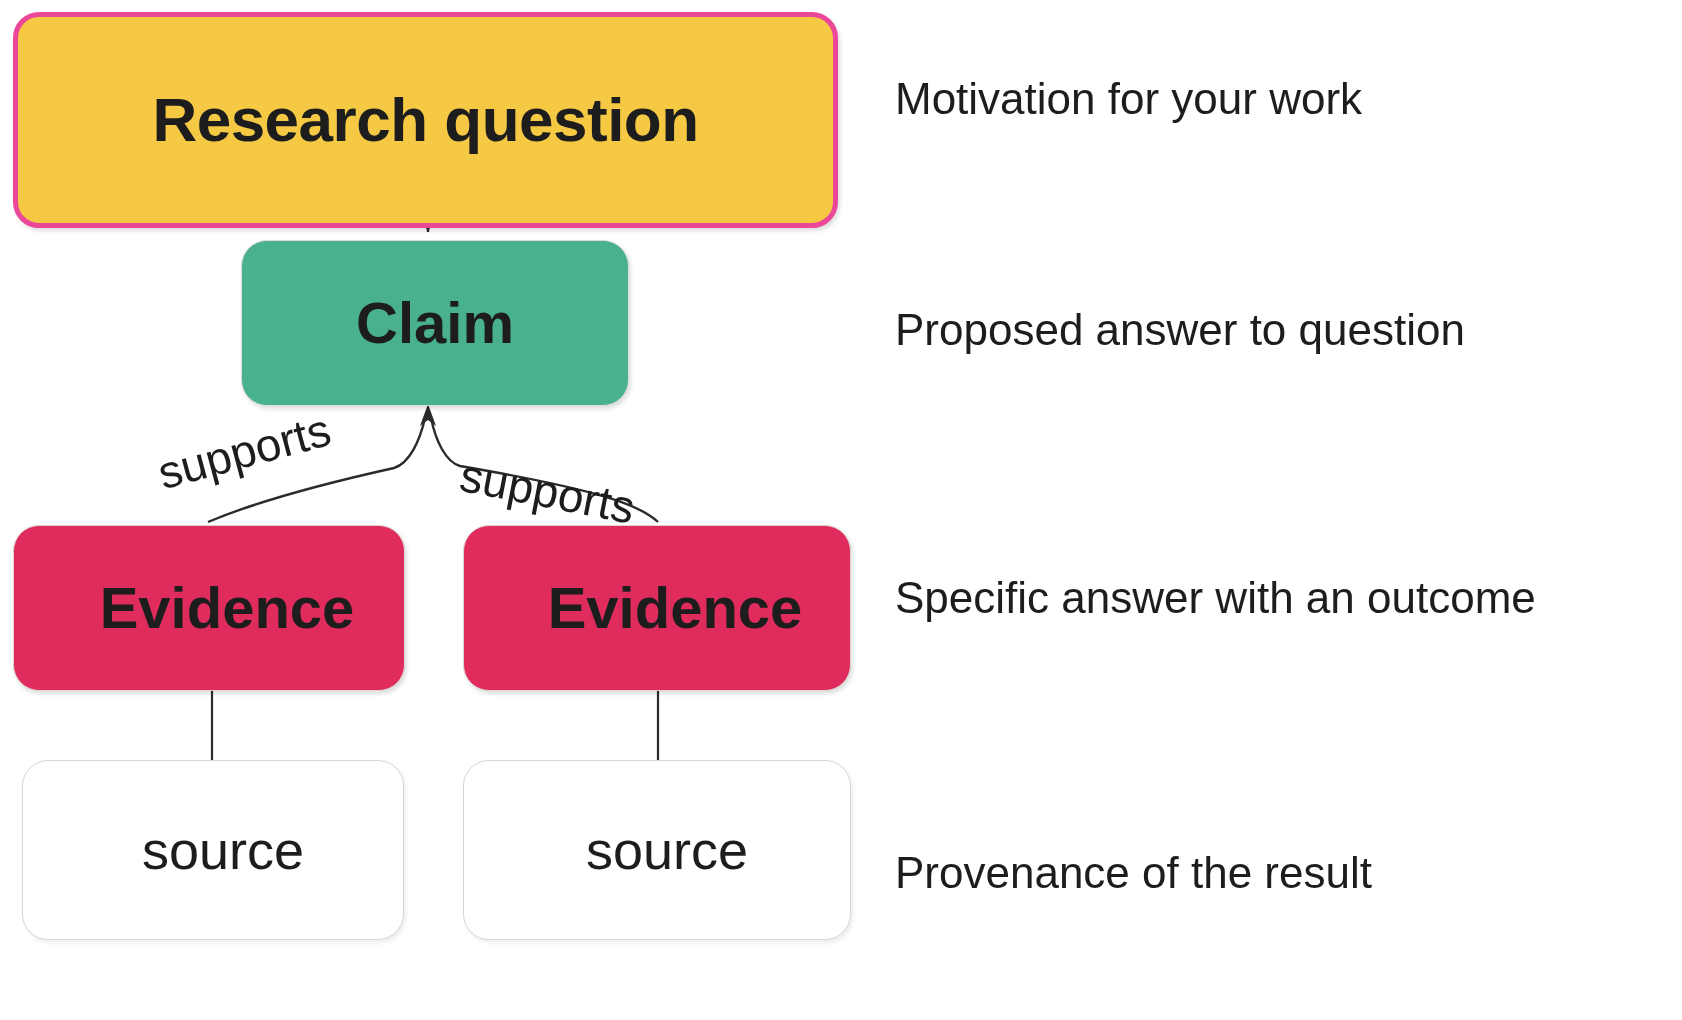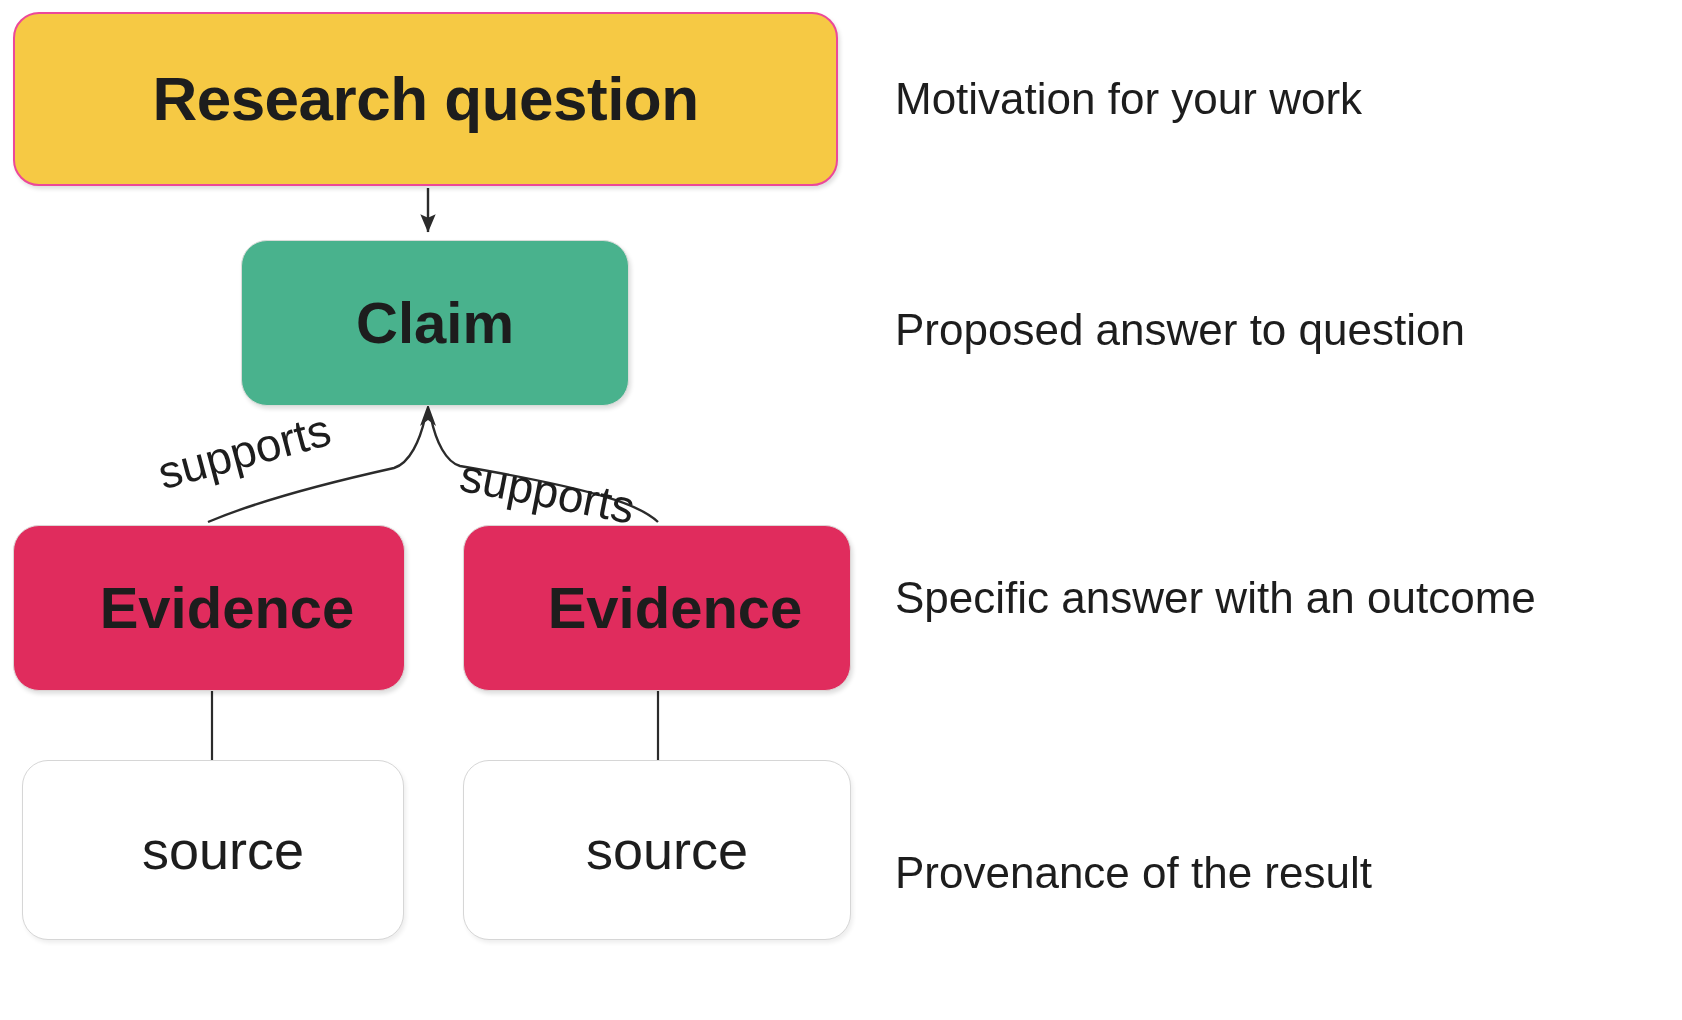--- a/index.html
+++ b/index.html
@@ -40,23 +40,23 @@
   .node .node-label {
     display: block;
     width: 100%;
   }
 
   
   #node-research-question {
     left: 13px;
     top: 12px;
     width: 825px;
-    height: 174px;
+    height: 216px;
     background: #f6c944;
-    border: 2px solid #ec4899;
+    border: 5px solid #ec4899;
     box-shadow: 2px 3px 4px rgba(0,0,0,0.13);
   }
   #node-research-question .node-label {
     font-size: 62px;
     font-weight: bold;
     color: #1d1d1d;
     letter-spacing: -0.5px;
   }
 
   

